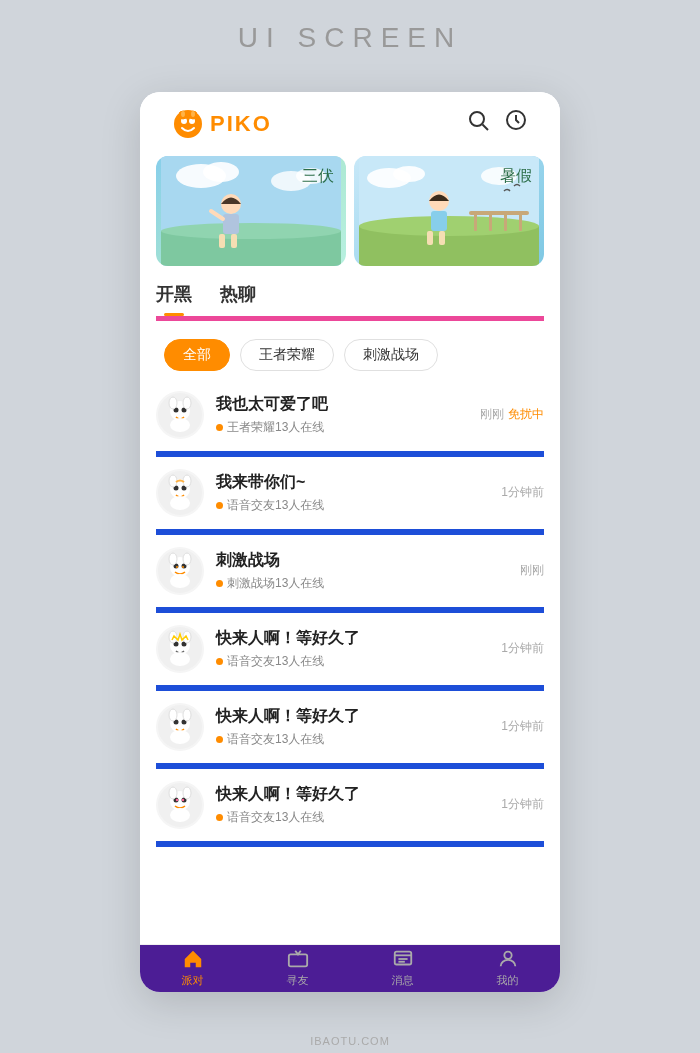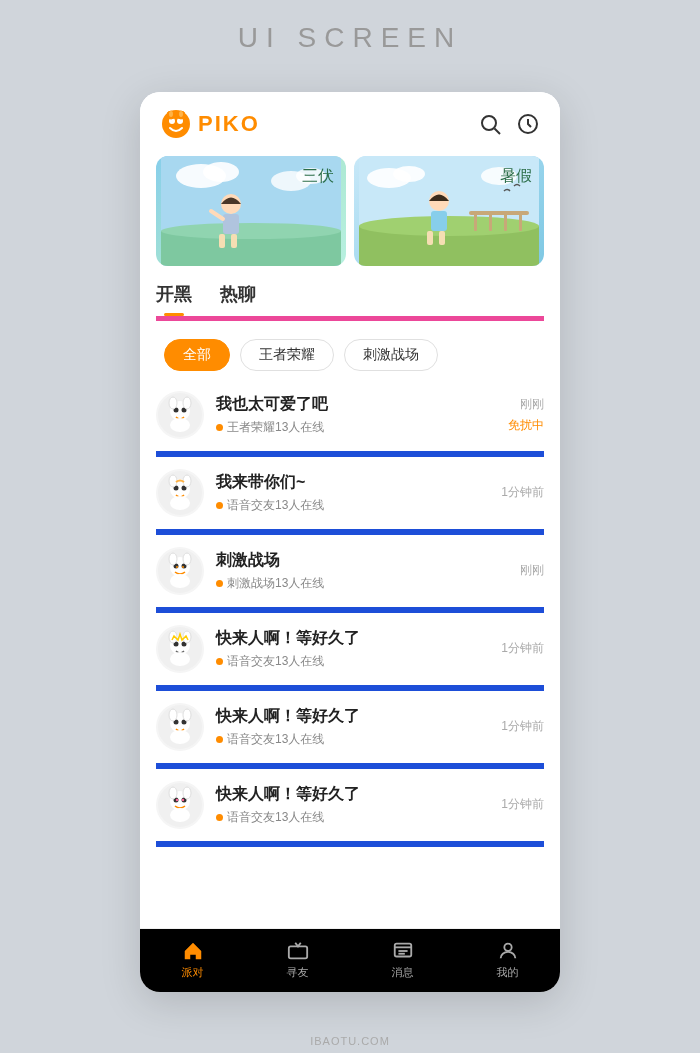--- a/index.html
+++ b/index.html
@@ -30,23 +30,23 @@
       border-radius: 20px;
       overflow: hidden;
       box-shadow: 0 10px 40px rgba(0,0,0,0.15);
       display: flex;
       flex-direction: column;
       margin-top: 30px;
     }
     
     .header {
       display: flex;
-      align-items: center;
+      align-items: flex-start;
       justify-content: space-between;
-      padding: 16px 20px 10px;
+      padding: 16px 32px 10px;
       background: #fff;
     }
     .logo-area {
       display: flex;
       align-items: center;
       gap: 6px;
     }
     .logo-icon {
       width: 32px;
       height: 32px;
@@ -191,42 +191,42 @@
     }
     .dot {
       width: 7px;
       height: 7px;
       border-radius: 50%;
       background: #ff8c00;
       display: inline-block;
     }
     .item-meta {
       display: flex;
-      flex-direction: column;
+      flex-direction: row;
       align-items: flex-end;
       gap: 4px;
       flex-shrink: 0;
     }
     .meta-time {
       font-size: 12px;
       color: #aaa;
     }
     .meta-tag {
       font-size: 12px;
       color: #aaa;
     }
     .meta-tag.disturb {
       color: #ff8c00;
     }
     
     .bottom-nav {
       display: flex;
-      height: 64px;
+      height: 48px;
       border-top: 1px solid #f0f0f0;
-      background: #000000;
+      background: #4c1d95;
     }
     .nav-item {
       flex: 1;
       display: flex;
       flex-direction: column;
       align-items: center;
       justify-content: center;
       gap: 3px;
       cursor: pointer;
     }

